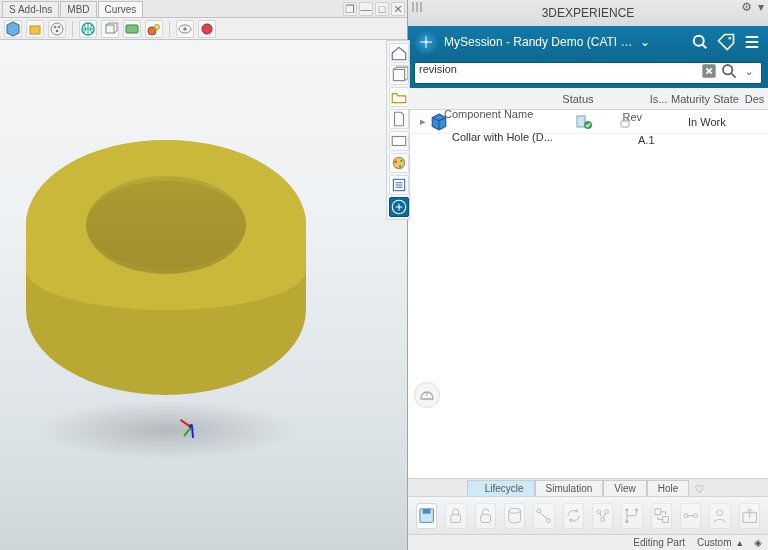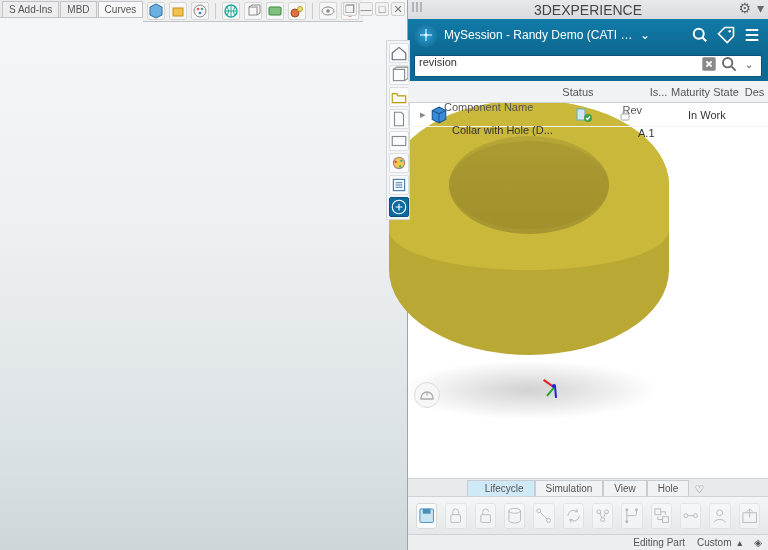--- a/index.html
+++ b/index.html
@@ -1,19 +1,19 @@
 <!DOCTYPE html>
 <html><head>
 <meta charset="utf-8">
 <style>
   * { box-sizing: border-box; margin: 0; padding: 0; font-family: Arial, sans-serif; }
   body { width: 768px; height: 550px; overflow: hidden; display: flex; background: #e8e8e8; font-size: 11px; }
 
   
-  .cad-pane { width: 407px; height: 100%; display: flex; flex-direction: row; position: relative; background: linear-gradient(#f5f6f8 0%, #eef1f3 40%, #d9e0e4 85%, #cfd6da 100%); }
+  .cad-pane { width: 407px; height: 100%; display: flex; flex-direction: column; position: relative; background: linear-gradient(#f5f6f8 0%, #eef1f3 40%, #d9e0e4 85%, #cfd6da 100%); }
   .cad-tabs { height: 18px; background: #e8e8e8; display: flex; align-items: flex-end; gap: 1px; padding-left: 2px; border-bottom: 1px solid #c0c4c8; }
   .cad-tab { font-size: 10px; padding: 2px 6px; background: #ededed; border: 1px solid #c0c4c8; border-bottom: none; color: #555; cursor: default; }
   .cad-tab.active { background: #f7f7f7; }
   .cad-window-controls { position: absolute; top: 0; right: 2px; display: flex; gap: 2px; align-items: center; height: 18px;}
   .cad-window-controls span { width: 14px; height: 14px; display: inline-flex; align-items: center; justify-content: center; color: #777; font-size: 11px; border:1px solid #d0d0d0; border-radius:2px; background:#f2f2f2;}
   .cad-toolbar { height: 22px; display: flex; align-items: center; gap: 4px; padding: 0 4px; border-bottom: 1px solid #c0c4c8; background: #efefef;}
   .tb-ico { width: 18px; height: 18px; display:inline-flex; align-items:center; justify-content:center; border-radius:2px; background:#f7f7f7; border:1px solid #d6d6d6; font-size:10px;}
   .tb-sep { width: 1px; height: 16px; background: #ccc; margin: 0 2px;}
   .viewport { flex: 1; position: relative; }
 
@@ -30,21 +30,21 @@
   .ring-shadow{position:absolute;left:10px;top:260px;width:260px;height:60px;border-radius:50%;background:radial-gradient(rgba(0,0,0,.18),rgba(0,0,0,0) 70%);}
   .triad { position:absolute; left:155px; top:276px; width:28px; height:28px; }
   .triad .ax { position:absolute; left:10px; top:10px; width:2px; height:12px; transform-origin:top left;}
   .triad .ax.x{ background:#d22; transform:rotate(125deg);} 
   .triad .ax.y{ background:#2a2; transform:rotate(40deg);} 
   .triad .ax.z{ background:#22d; transform:rotate(-5deg);} 
   .triad .org{position:absolute;left:8px;top:8px;width:4px;height:4px;border-radius:50%;background:#22d;}
 
   
   .dx-pane { width: 361px; height: 100%; display: flex; flex-direction: column; background: #fff; border-left:1px solid #a0a4a8;}
-  .dx-titlebar { height: 19px; background: linear-gradient(#e7e9eb,#d9dcde); display: flex; align-items: center; justify-content: center; color:#444; font-size:14px; position:relative;}
+  .dx-titlebar { height: 26px; background: linear-gradient(#e7e9eb,#d9dcde); display: flex; align-items: center; justify-content: center; color:#444; font-size:12px; position:relative;}
   .dx-title-handle { position:absolute; left:4px; top:2px; display:flex; gap:2px;}
   .dx-title-handle i{width:2px;height:10px;background:#b0b4b8;display:block;}
   .dx-title-icons { position:absolute; right:4px; top:0; display:flex; gap:6px; align-items:center; color:#666;}
   .compass-bar { height: 32px; background: linear-gradient(#117aa8,#0e6a93); display: flex; align-items:center; gap:6px; padding:0 6px; color:#fff;}
   .compass { width:24px; height:24px; border-radius:50%; background:radial-gradient(#2aa0d6,#0e6088); display:flex; align-items:center;justify-content:center;}
   .compass svg{width:16px;height:16px;}
   .session { font-size:12px; flex:0 1 auto; white-space:nowrap; overflow:hidden; text-overflow:ellipsis; max-width:190px;}
   .spacer{flex:1;}
   .top-ico { width:20px; height:20px; display:inline-flex; align-items:center; justify-content:center; }
   .search-row { height:30px; background:#0e6a93; display:flex; align-items:center; gap:4px; padding:0 6px;}

